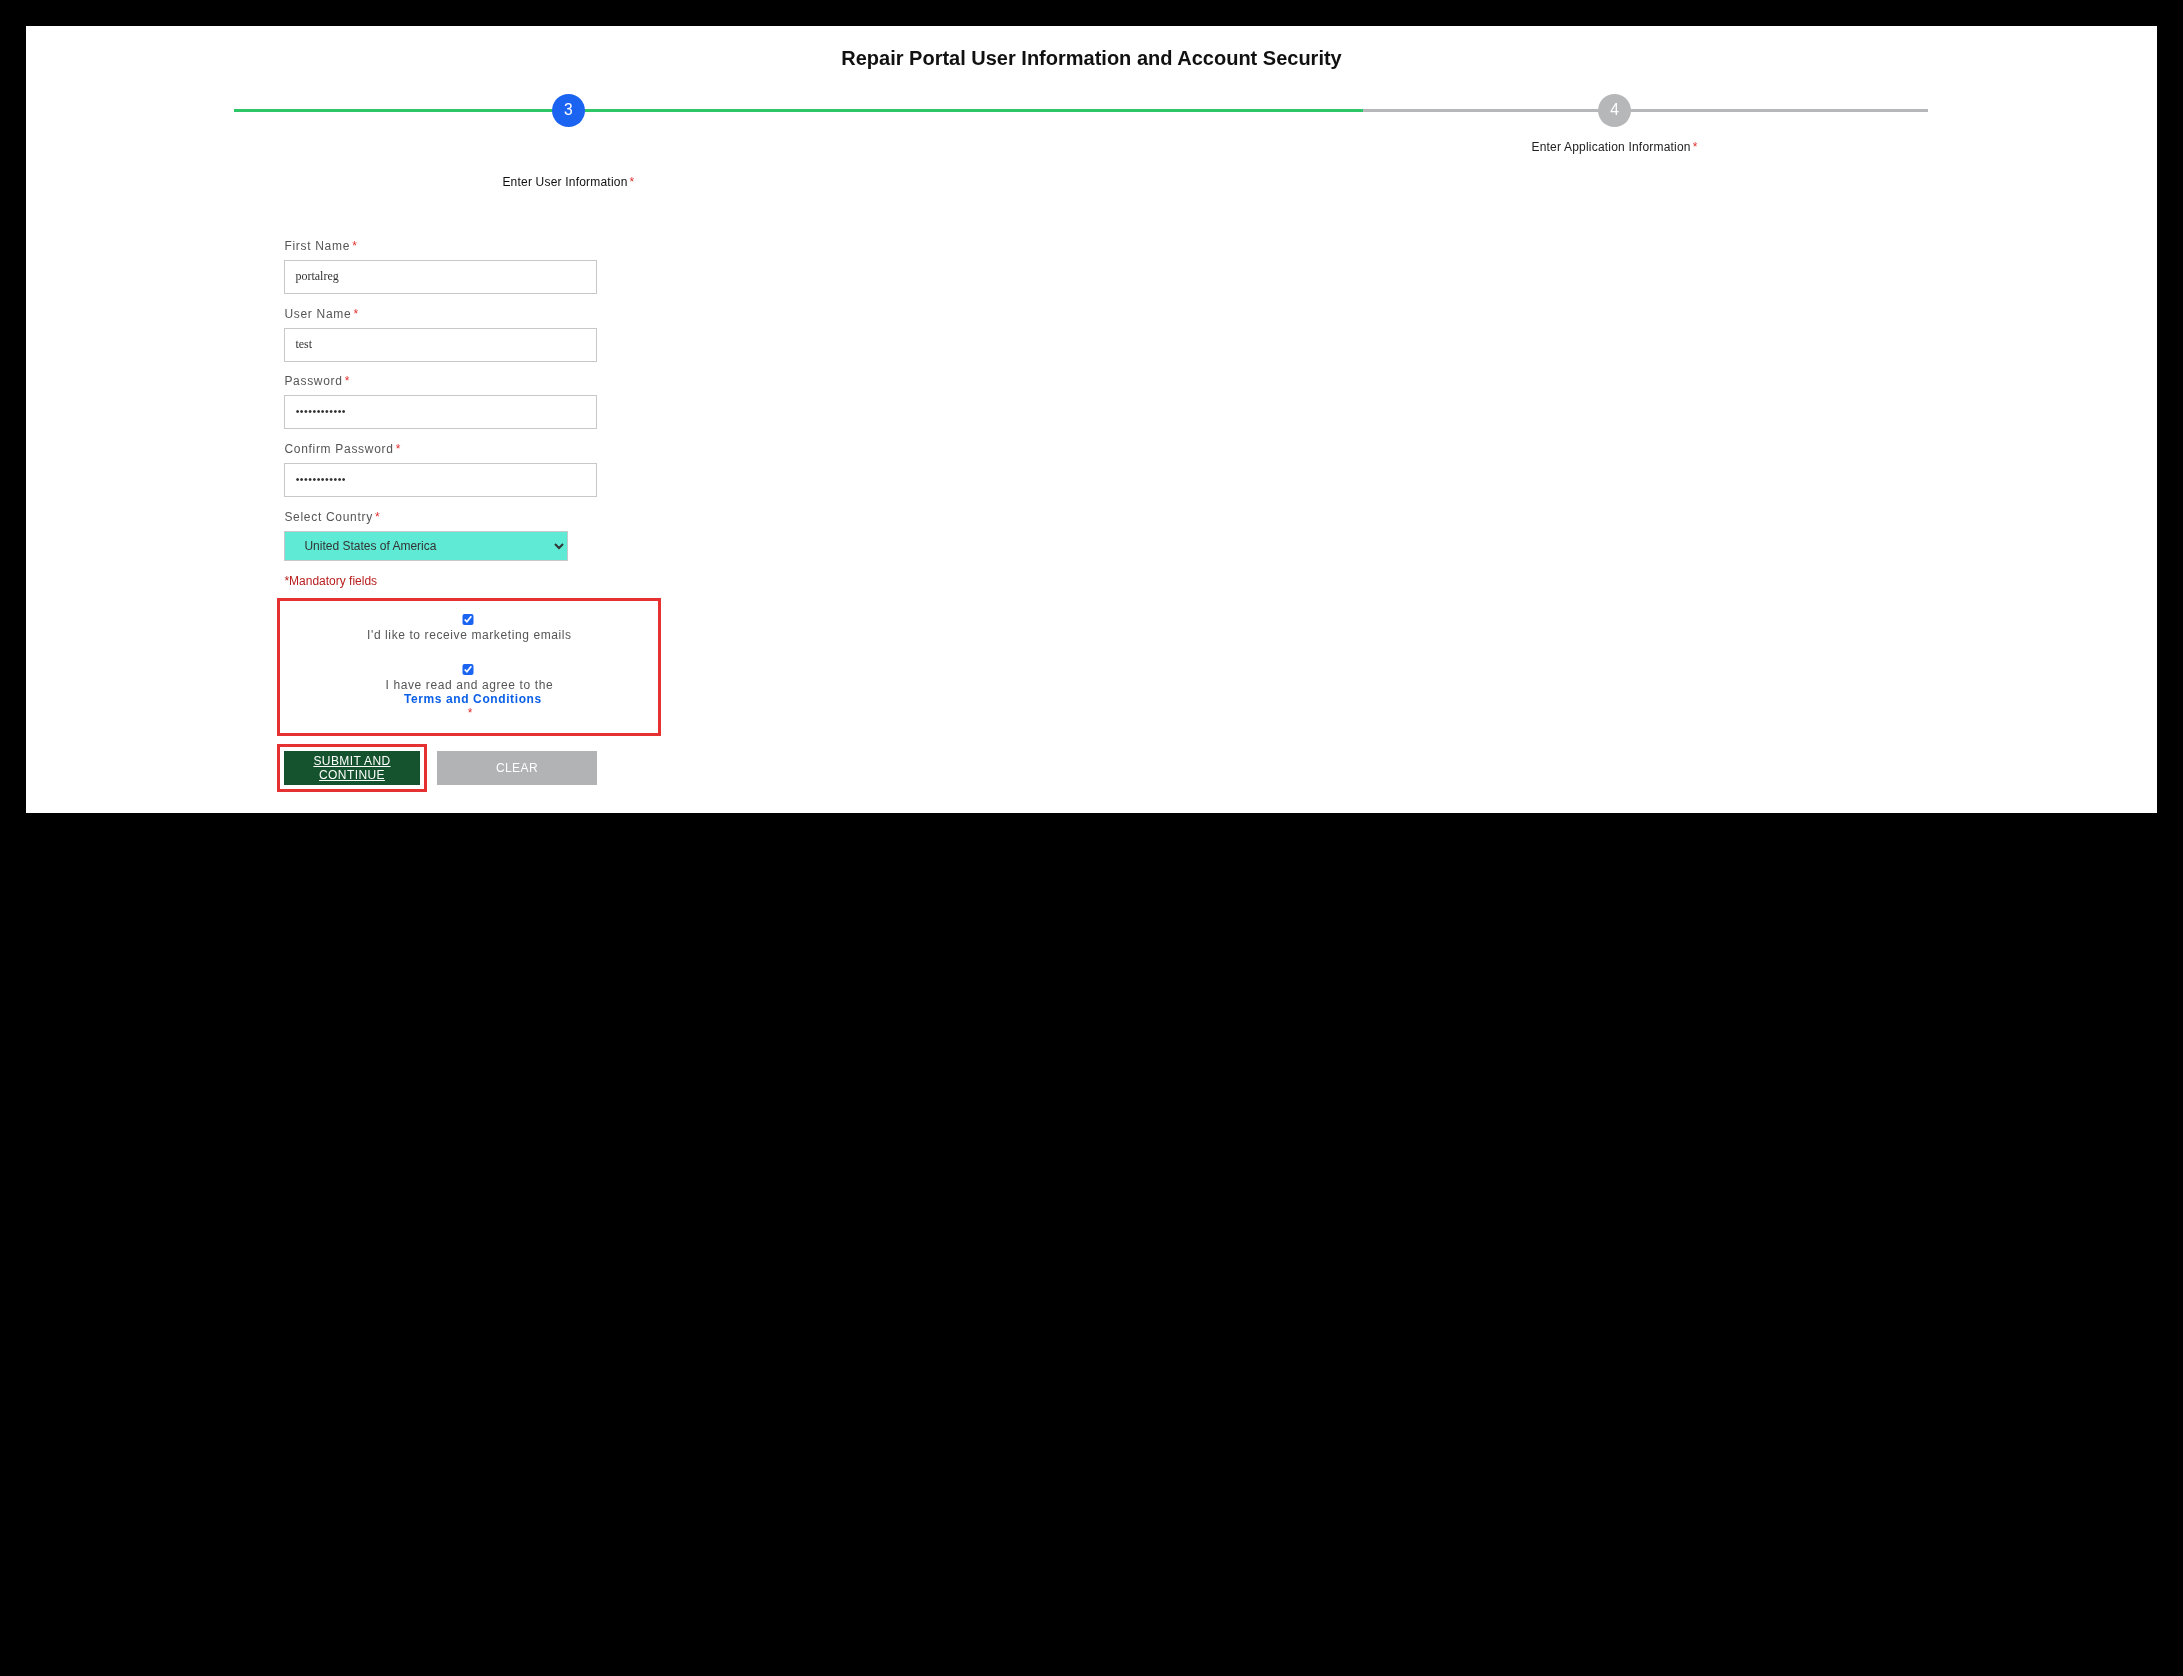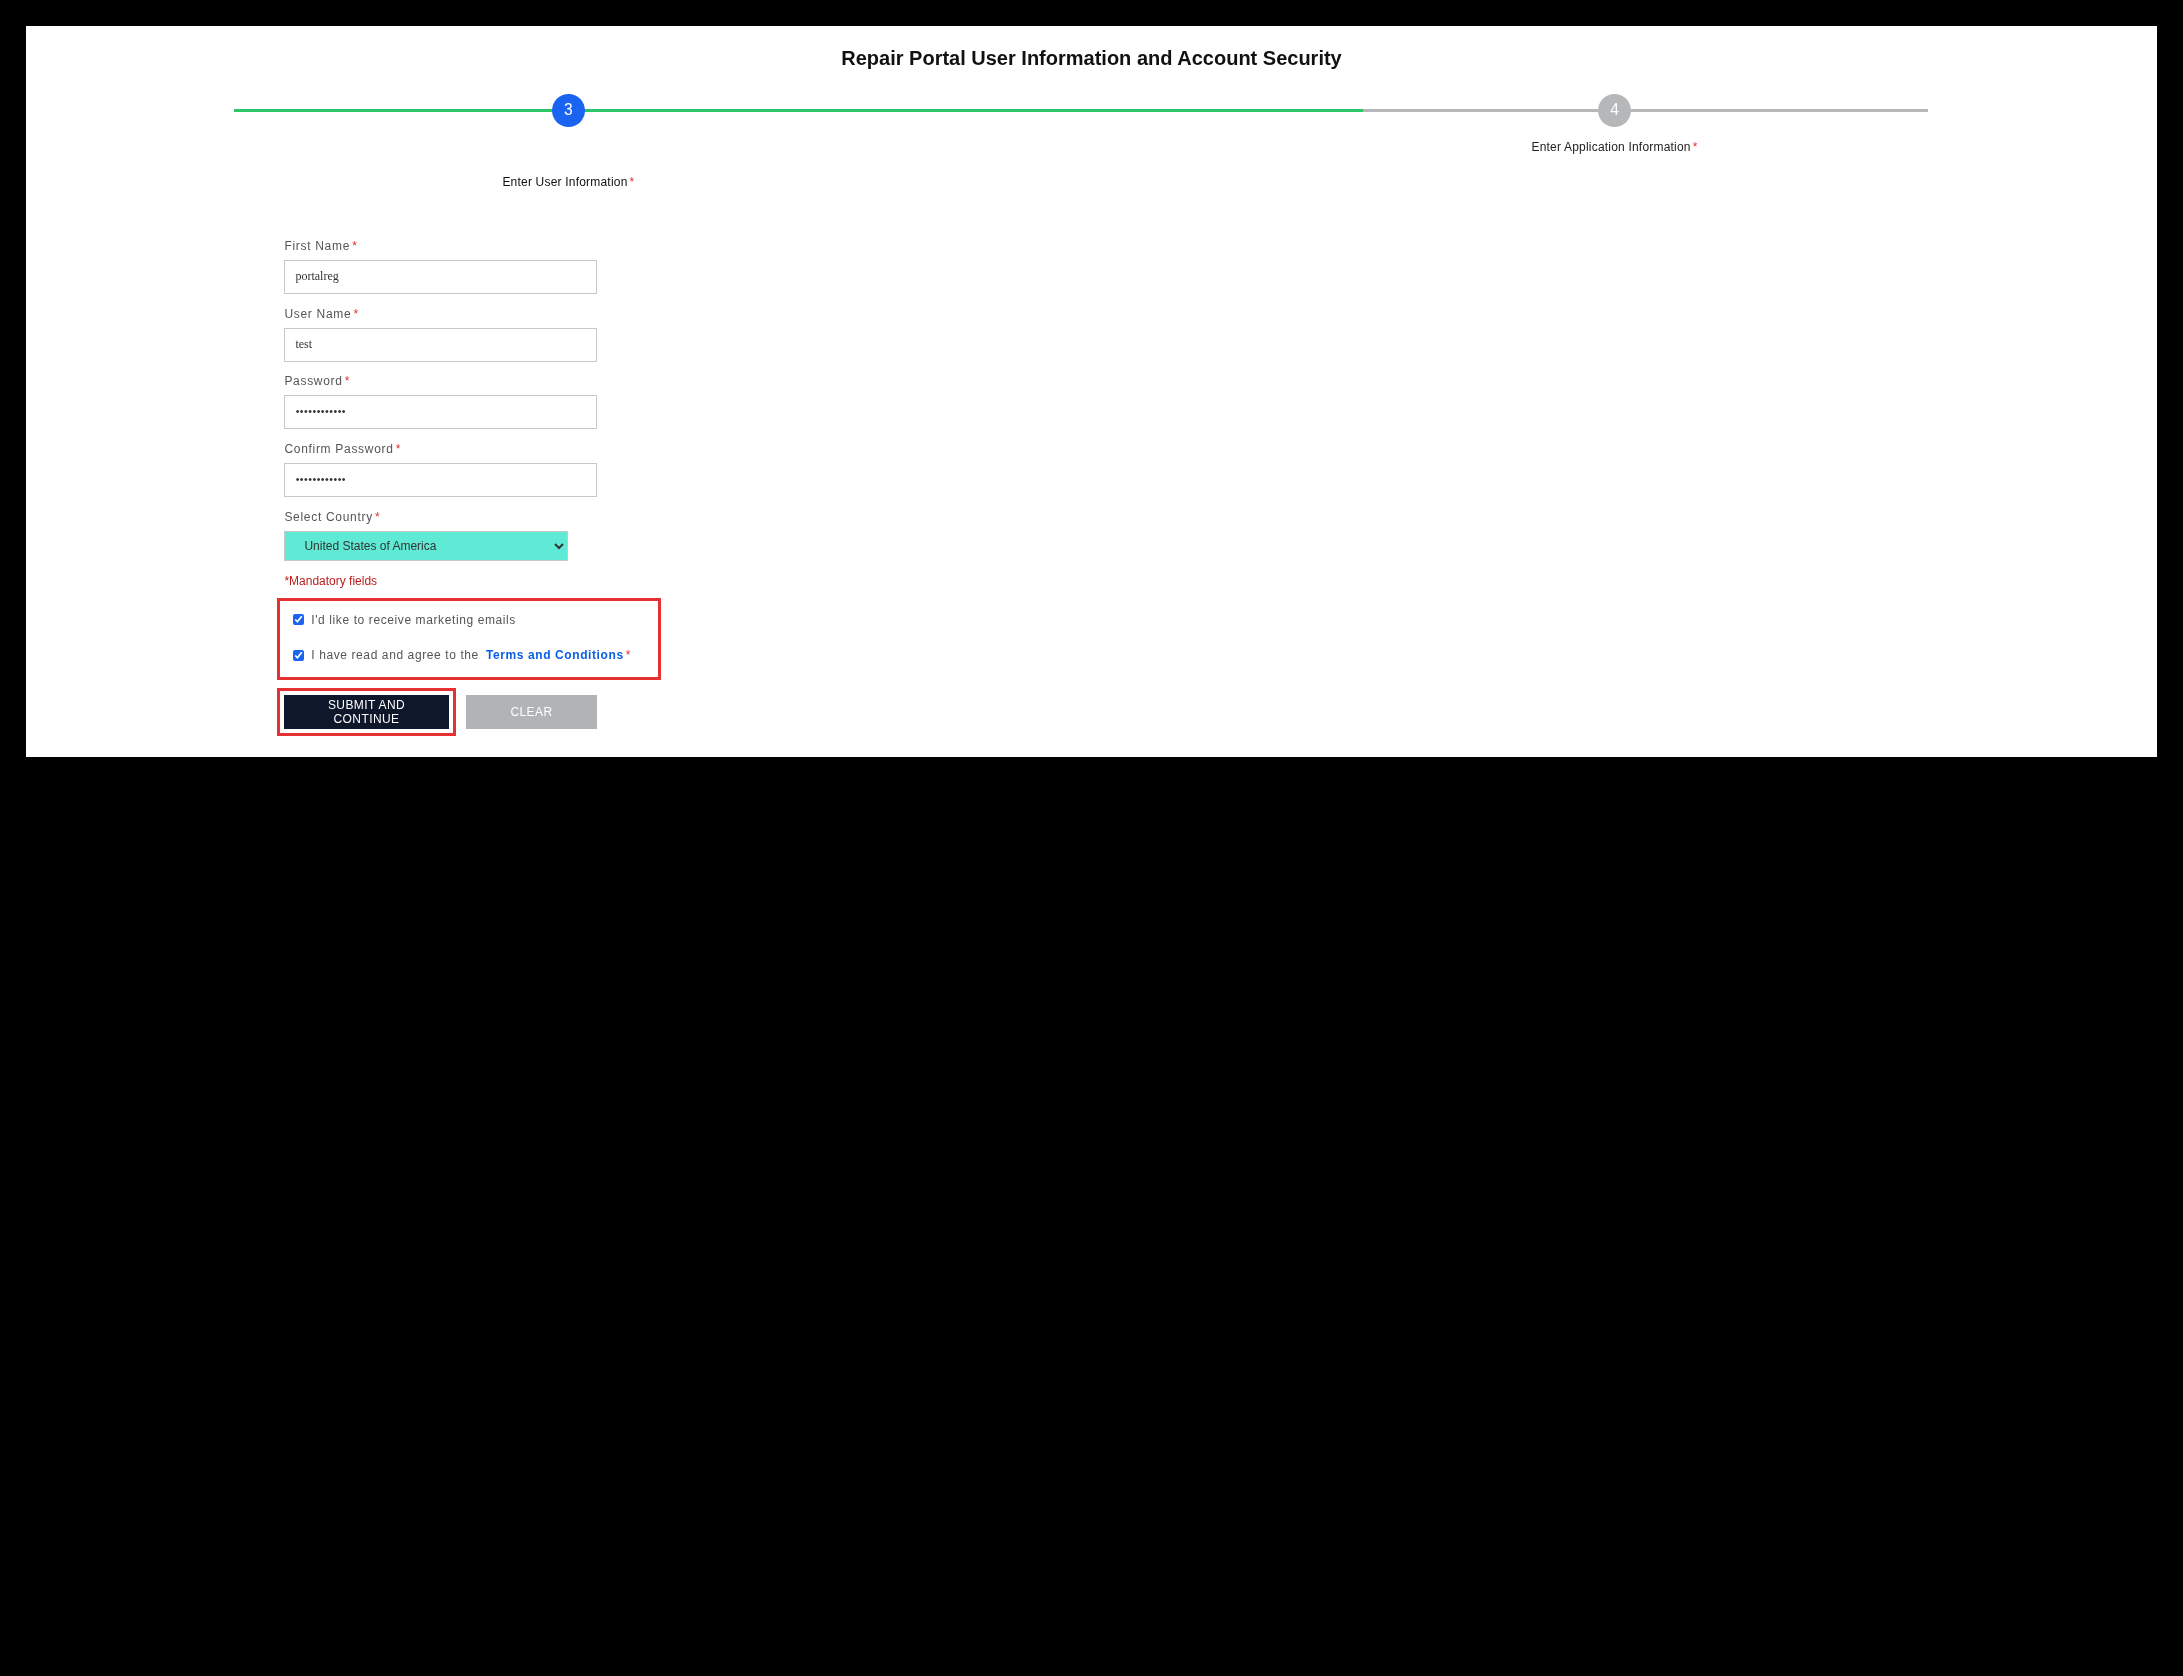--- a/index.html
+++ b/index.html
@@ -119,20 +119,21 @@
     width: 384px;
     margin-left: -7px;
   }
   .check-row {
     display: flex;
     align-items: center;
     font-size: 12px;
     color: #555;
     letter-spacing: 0.6px;
     margin-bottom: 18.5px;
+    flex-direction: column;
   }
   .check-row:last-child { margin-bottom: 0; }
   .check-row input[type="checkbox"] {
     width: 11.4px;
     height: 11.4px;
     margin-right: 7px;
     accent-color: #1b64f2;
   }
   .terms-link {
     color: #0a5fe6;
@@ -160,22 +161,23 @@
     font-size: 12px;
     letter-spacing: 0.4px;
     cursor: pointer;
     color: #fff;
     display: inline-flex;
     align-items: center;
     justify-content: center;
     padding: 0 12.8px;
   }
   .btn.primary {
-    background: #0f172a;
-    width: 165px;
+    background: #14532d;
+    width: 136px;
+    text-decoration: underline;
   }
   .btn.secondary {
     background: #b2b3b5;
     width: 165px;
   }
   .check-icon svg { width: 17px; height: 17px; }
 </style>
 </head>
 <body>
 

